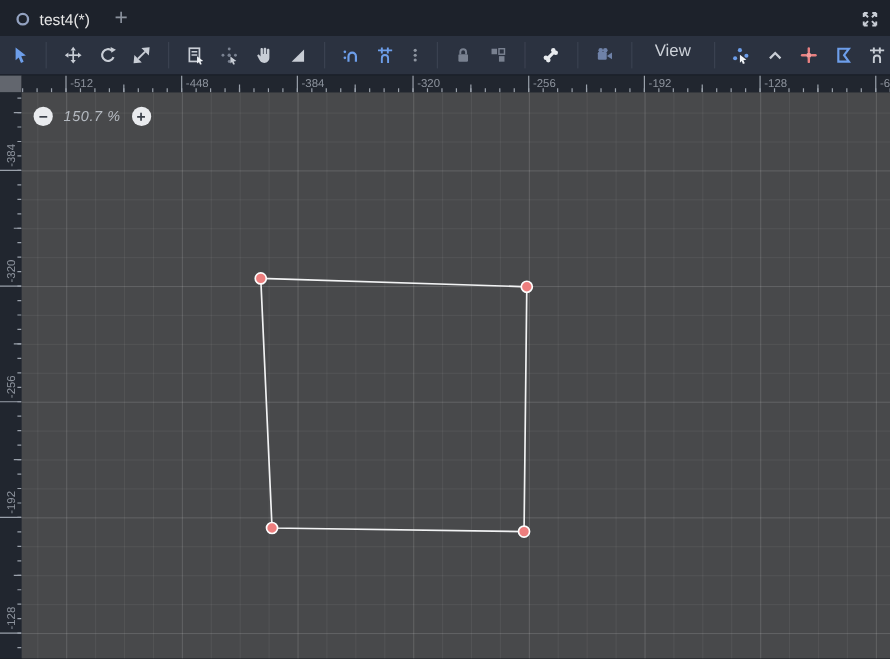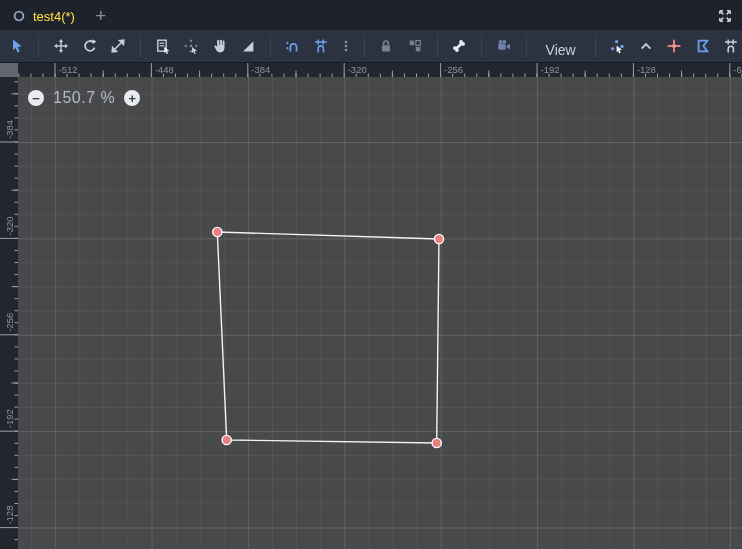--- a/index.html
+++ b/index.html
@@ -4,51 +4,51 @@
 <style>
   html,body{margin:0;padding:0;background:#111;}
   *{box-sizing:border-box;}
   .app{
     position:relative;width:742px;height:549px;overflow:hidden;
     font-family:"Liberation Sans",sans-serif;
     background:#1d222b;
   }
   
   .tabbar{position:absolute;left:0;top:0;width:742px;height:30px;background:#1d222b;display:flex;align-items:stretch;}
-  .tab{display:flex;align-items:center;gap:7px;padding:0 12px;margin-top:2px;font-size:13px;color:#fde047;cursor:default;}
+  .tab{display:flex;align-items:center;gap:7px;padding:0 12px;margin-top:2px;font-size:13px;color:#e5e5e5;cursor:default;}
   .tab.active{background:#2b3240;color:#dde1e7;}
   .tab .close{font-size:15px;line-height:1;color:#c2c7cf;margin-left:6px;}
   .newtab{display:flex;align-items:center;justify-content:center;width:28px;margin-top:2px;color:#8a919c;font-size:19px;}
   .expandbtn{position:absolute;right:7px;top:6px;width:20px;height:20px;display:flex;align-items:center;justify-content:center;}
   
   .toolbar{position:absolute;left:0;top:30px;width:742px;height:33px;background:#2b3240;border-bottom:1px solid #151a22;display:flex;align-items:center;padding-left:6px;gap:7px;}
   .tbtn{width:24px;height:24px;display:flex;align-items:center;justify-content:center;border-radius:3px;}
   .tbtn.narrow{width:14px;}
-  .tmenu{font-size:14px;color:#ccd1d8;padding:0 8px;display:flex;align-items:flex-end;height:24px;}
+  .tmenu{font-size:14px;color:#ccd1d8;padding:0 8px;display:flex;align-items:flex-start;height:24px;}
   .tsep{width:1px;height:22px;background:#3a4150;margin:0 4px;flex:0 0 1px;}
   
   .corner{position:absolute;left:0;top:63px;width:18px;height:14px;background:#62666e;}
   .ruler-top{position:absolute;left:18px;top:63px;width:724px;height:14px;background:#21262f;}
   .ruler-left{position:absolute;left:0;top:77px;width:18px;height:472px;background:#21262f;}
   
   .canvas{
     position:absolute;left:18px;top:77px;width:724px;height:472px;
     background-color:#48494b;
     background-image:
       linear-gradient(to right, rgba(255,255,255,0.085) 1px, transparent 1px),
       linear-gradient(to bottom, rgba(255,255,255,0.085) 1px, transparent 1px),
       linear-gradient(to right, rgba(255,255,255,0.055) 1px, transparent 1px),
       linear-gradient(to bottom, rgba(255,255,255,0.055) 1px, transparent 1px);
     background-size:96.4px 96.4px,96.4px 96.4px,24.1px 24.1px,24.1px 24.1px;
     background-position:37.2px 0,0 65px,13.1px 0,0 16.8px;
   }
   .polysvg{position:absolute;left:0;top:0;}
   .zoomctl{position:absolute;left:10px;top:12px;display:flex;align-items:center;gap:9px;}
   .zbtn{width:16px;height:16px;border-radius:50%;background:#e9ebee;color:#3a4049;display:flex;align-items:center;justify-content:center;font-size:13px;font-weight:bold;line-height:1;}
-  .zlabel{color:#b5bac1;font-size:16px;letter-spacing:.5px;}
+  .zlabel{color:#b5bac1;font-size:12px;letter-spacing:.5px;font-style:italic;}
 </style>
 </head>
 <body>
 
 <div class="app">
 
   <div class="tabbar">
     <div class="tab">
       <svg width="14" height="14" viewBox="0 0 16 16">
         <circle cx="8" cy="8" r="5" fill="none" stroke="#93a2c0" stroke-width="2.2"></circle>

